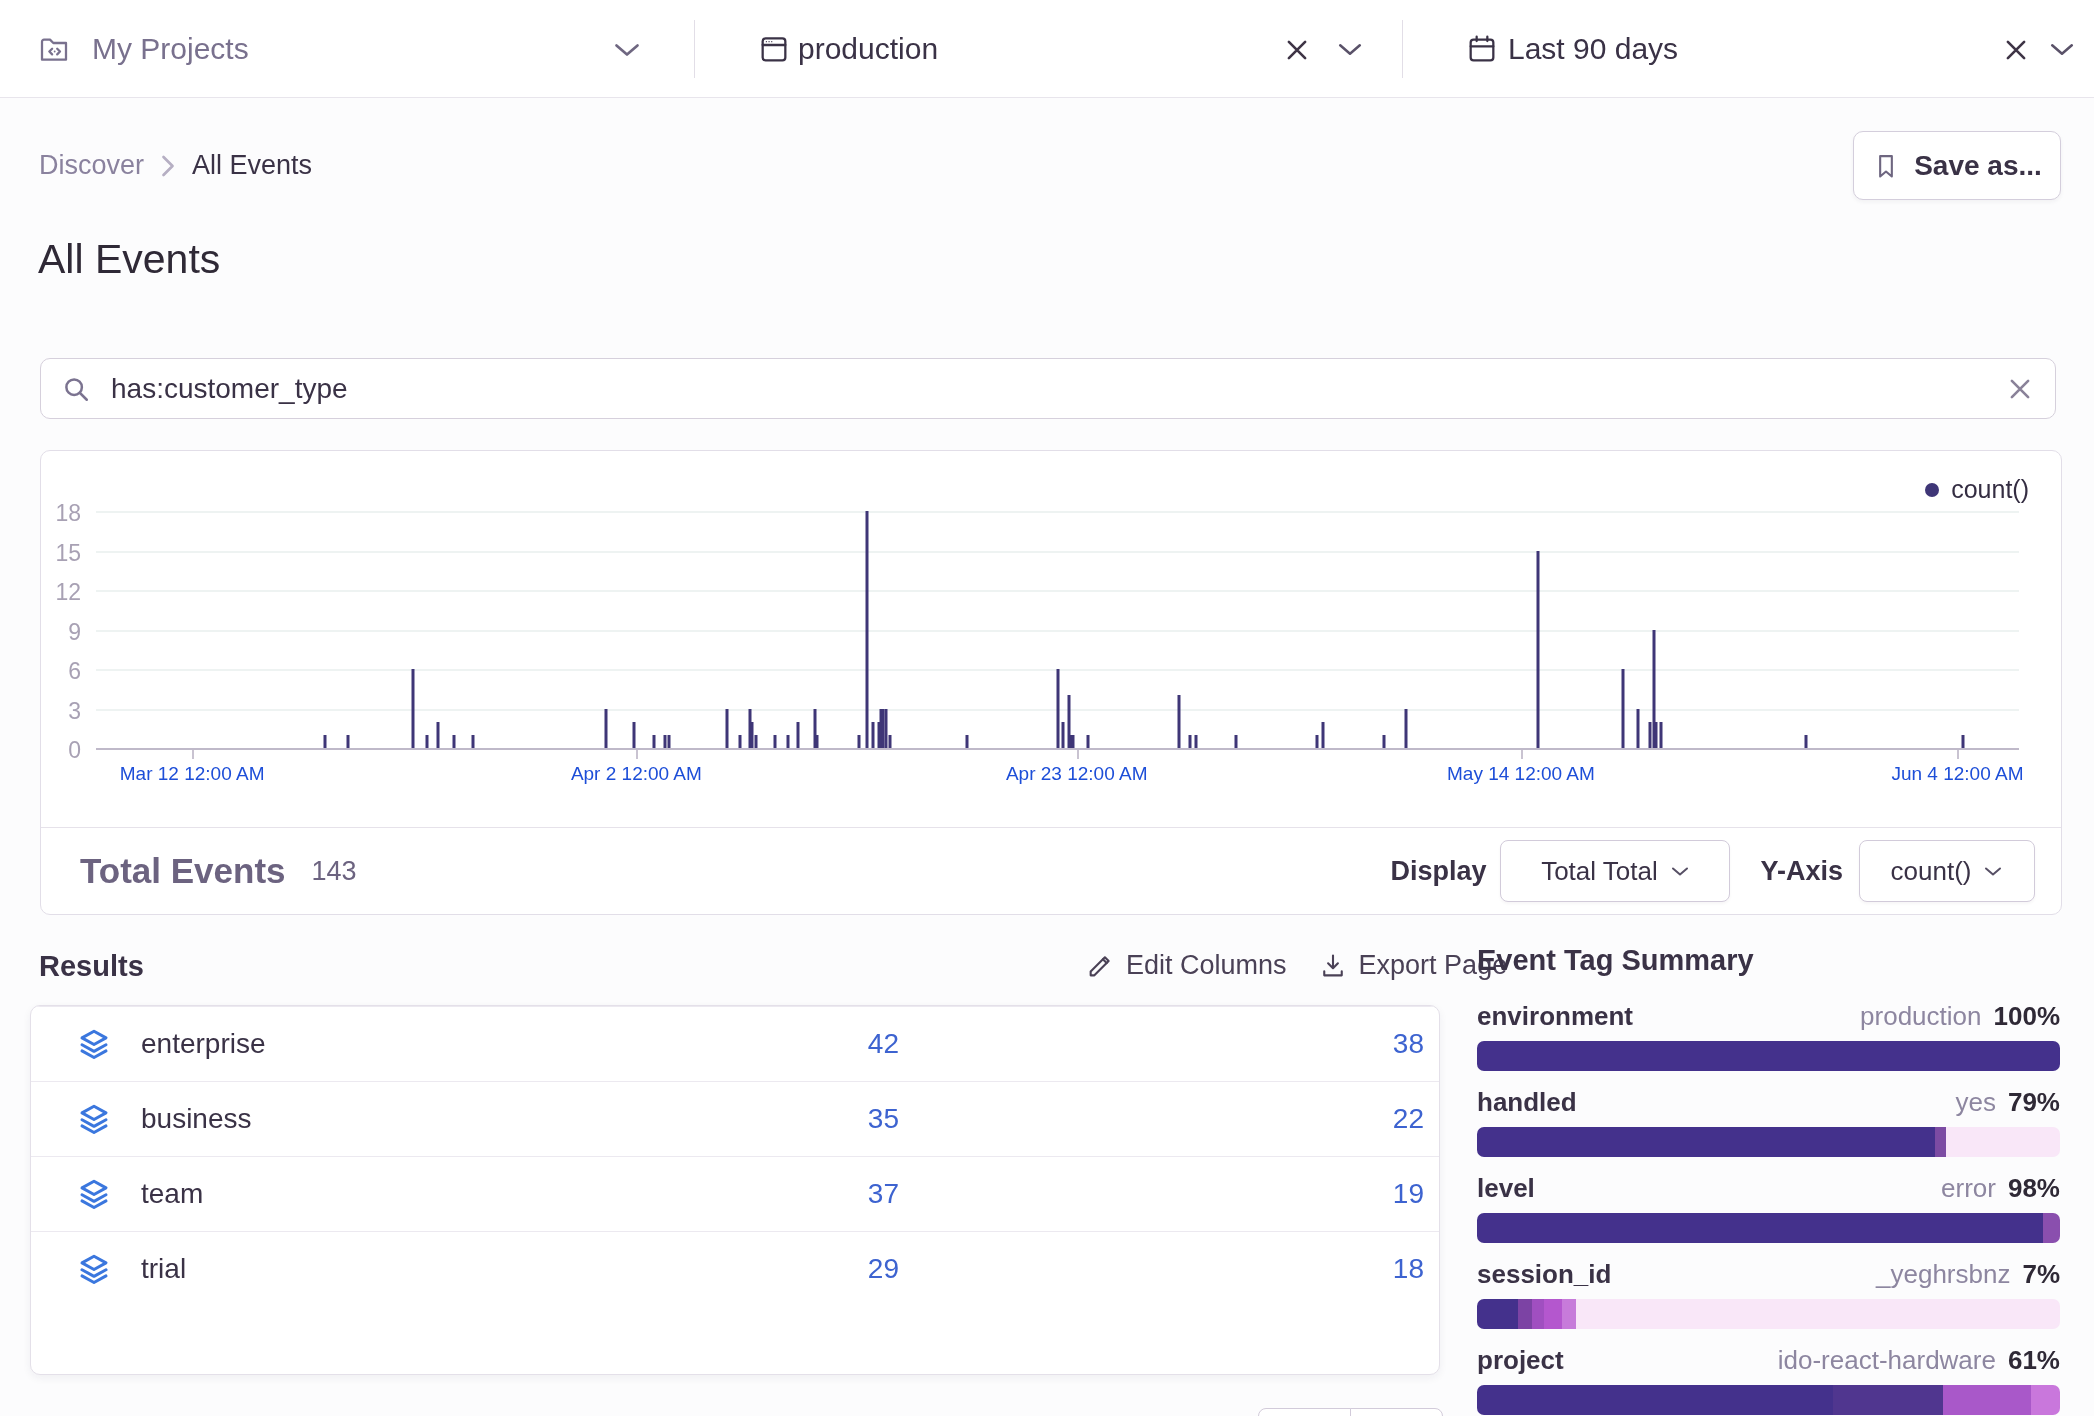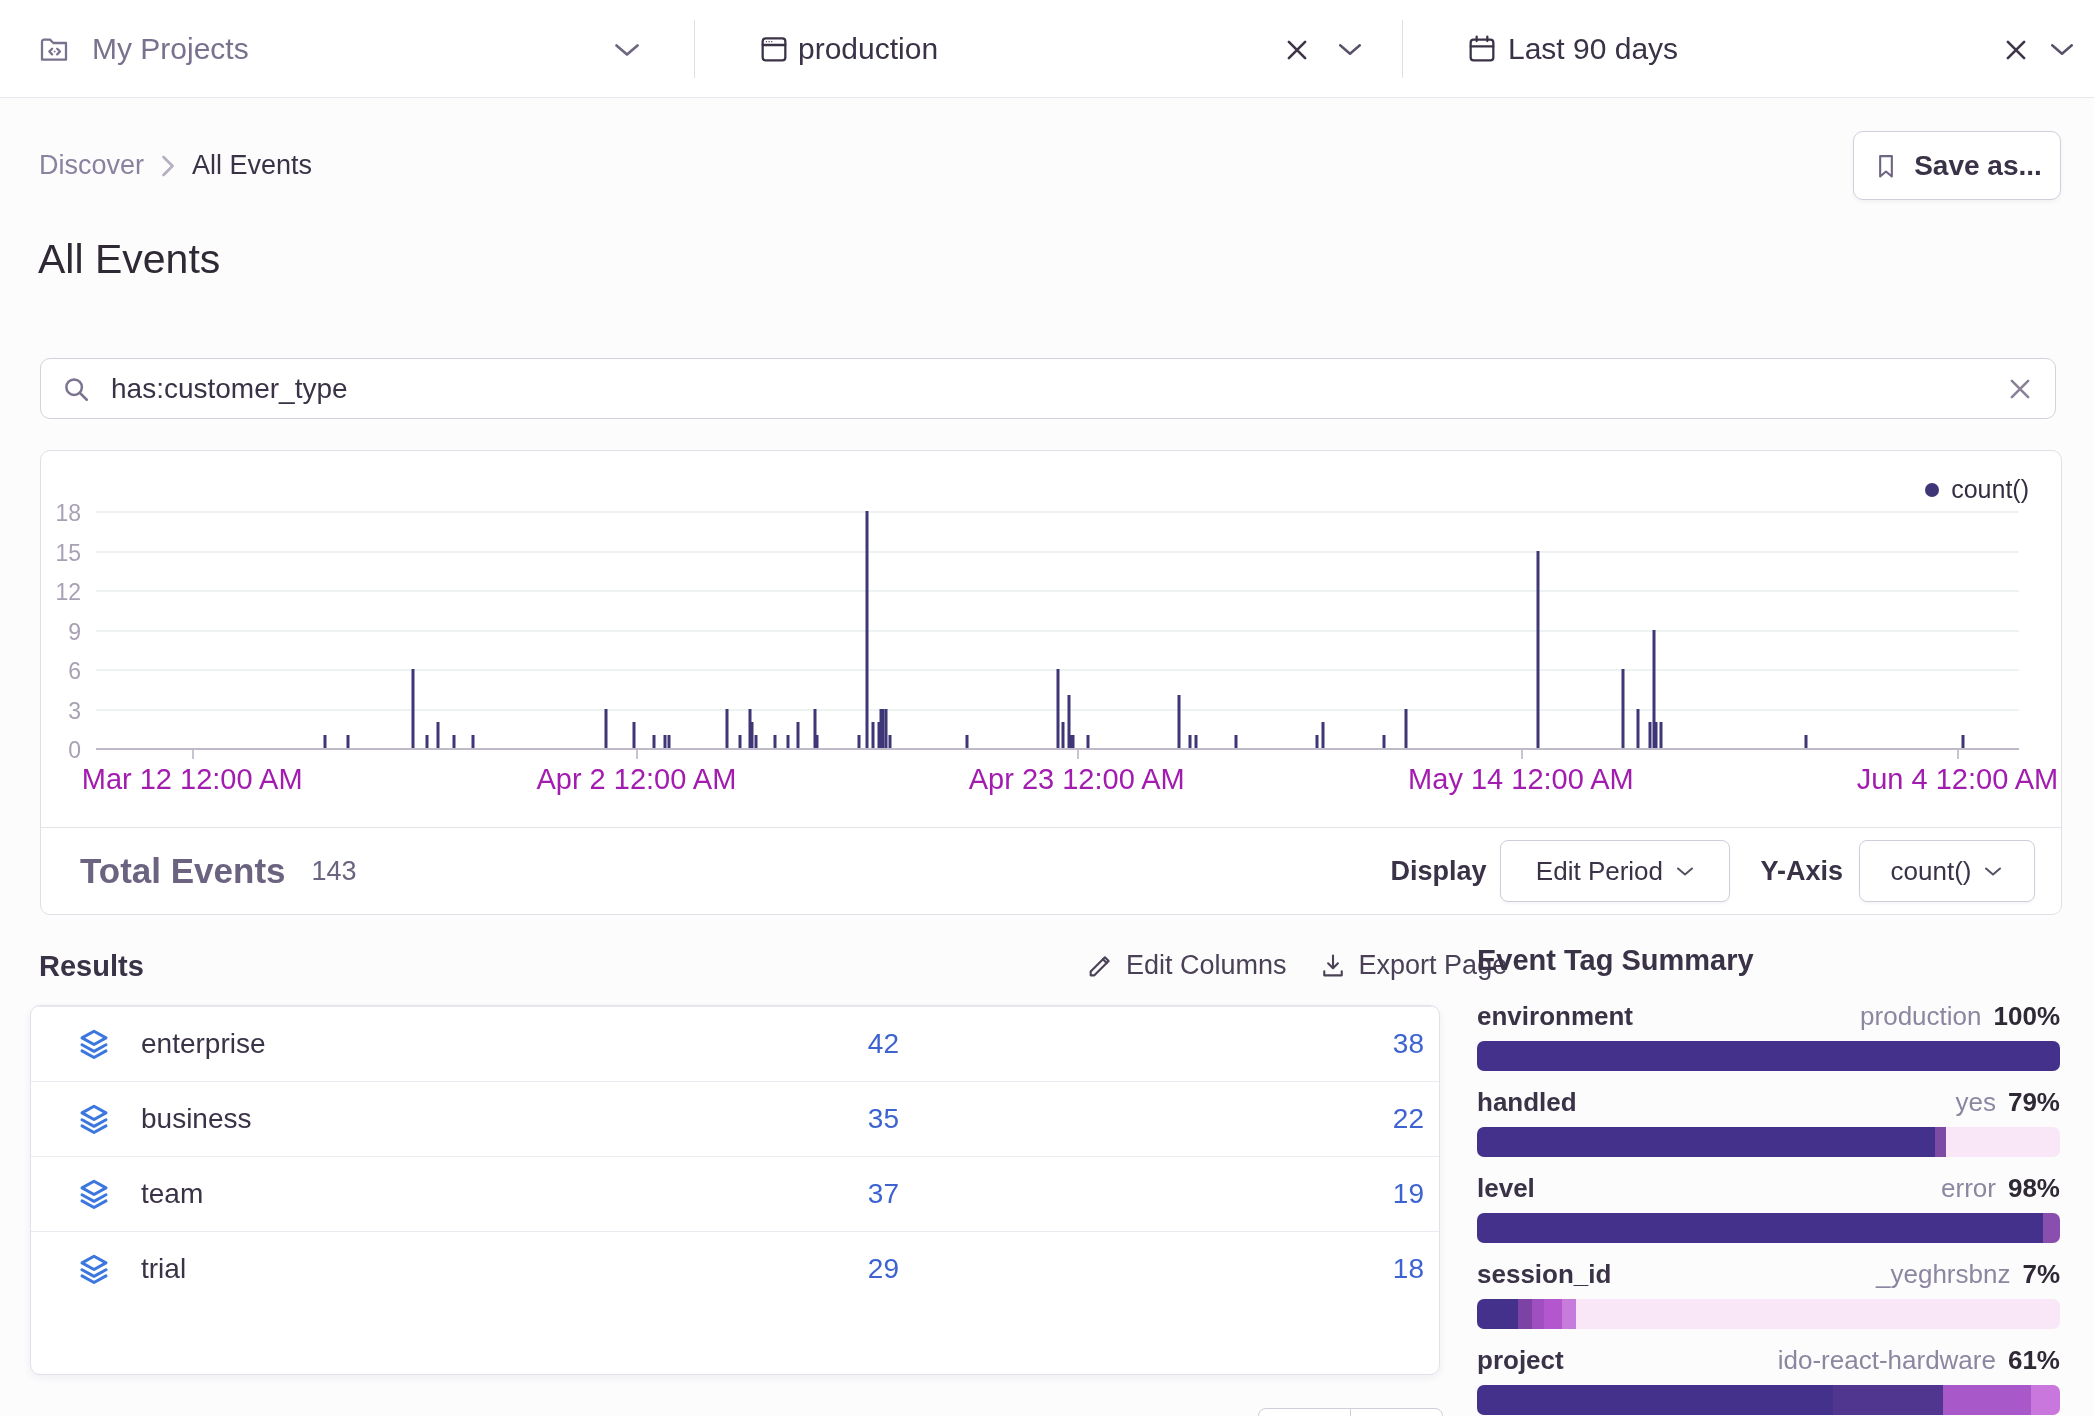--- a/index.html
+++ b/index.html
@@ -40,21 +40,21 @@
   .chart-panel{position:absolute;left:40px;top:450px;width:2022px;height:465px;background:#fff;
     border:1px solid #E2DEE8;border-radius:10px;box-sizing:border-box;}
   .legend{position:absolute;right:32px;top:24px;display:flex;align-items:center;gap:12px;}
   .legend-dot{width:14px;height:14px;border-radius:50%;}
   .legend-label{font-size:25px;color:#342D42;}
   .plot{position:absolute;left:55px;right:42px;top:62px;height:237px;}
   .gridline{position:absolute;left:0;right:0;height:2px;background:#EEF3F2;}
   .axis-line{position:absolute;left:0;right:0;bottom:0;height:2px;background:#BFB9C9;}
   .ytick{position:absolute;left:-55px;width:40px;text-align:right;font-size:23px;color:#A8A1B4;transform:translateY(50%);}
   .xtick-mark{position:absolute;top:100%;width:2px;height:9px;background:#C9C3D1;}
-  .xtick-label{position:absolute;top:calc(100% + 13px);transform:translateX(-50%);font-size:29px;color:#a21caf;white-space:nowrap;}
+  .xtick-label{position:absolute;top:calc(100% + 13px);transform:translateX(-50%);font-size:19px;color:#1d4ed8;white-space:nowrap;}
   .spike{position:absolute;bottom:2px;width:3px;transform:translateX(-50%);}
   .chart-footer{position:absolute;left:0;right:0;bottom:0;height:86px;border-top:1px solid #E6E2EA;}
   .total-events{position:absolute;left:39px;top:0;height:86px;display:flex;align-items:center;gap:26px;}
   .total-events .te-label{font-size:35px;font-weight:700;color:#6C6380;}
   .total-events .te-value{font-size:27px;color:#6C6380;}
   .footer-controls{position:absolute;right:26px;top:0;height:86px;display:flex;align-items:center;}
   .fc-label{font-size:27px;font-weight:700;color:#3A3246;}
   .fc-btn{height:62px;background:#fff;border:1px solid #D2CBDA;border-radius:8px;box-shadow:0 2px 3px rgba(43,34,51,.04);
     display:flex;align-items:center;justify-content:center;gap:12px;font-size:26px;color:#3A3246;cursor:pointer;box-sizing:border-box;}
   .fc-btn .chev{color:#575065;display:flex;}
@@ -300,21 +300,21 @@
       </div>
 
     <div class="chart-footer">
       <div class="total-events">
         <span class="te-label">Total Events</span>
         <span class="te-value">143</span>
       </div>
       <div class="footer-controls">
         <span class="fc-label">Display</span>
         <button class="fc-btn" id="display-btn">
-          <span>Edit Period</span>
+          <span>Total Total</span>
           <span class="chev">
             <svg width="20" height="13" viewBox="0 0 20 12" fill="none" stroke="currentColor" stroke-width="2" stroke-linecap="round" stroke-linejoin="round">
                 <path d="M3 3l7 6 7-6"></path>
               </svg>
           </span>
         </button>
         <span class="fc-label" id="yaxis-label">Y-Axis</span>
         <button class="fc-btn" id="yaxis-btn">
           <span>count()</span>
           <span class="chev">

